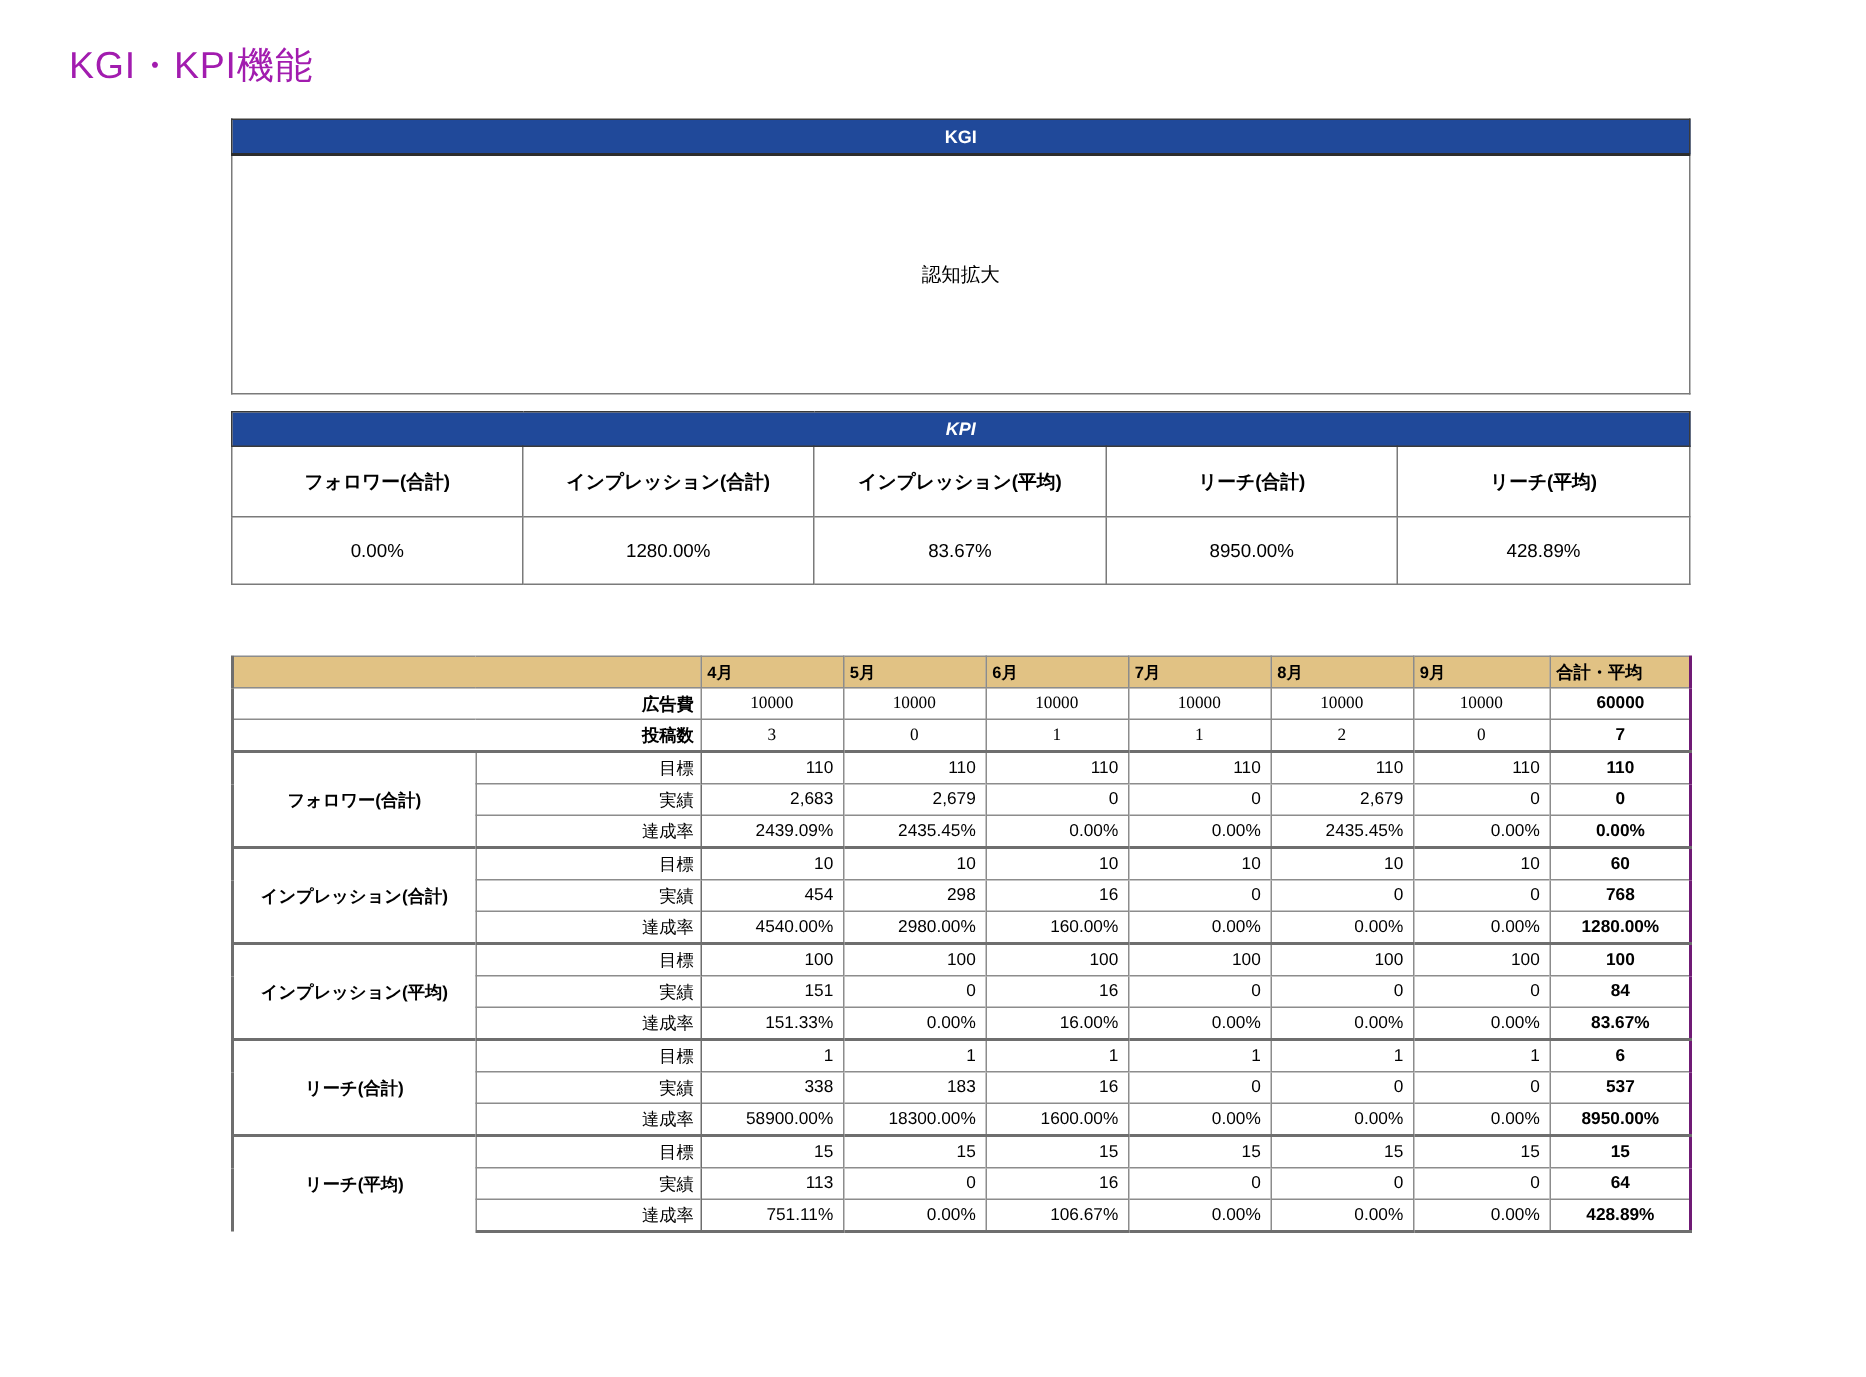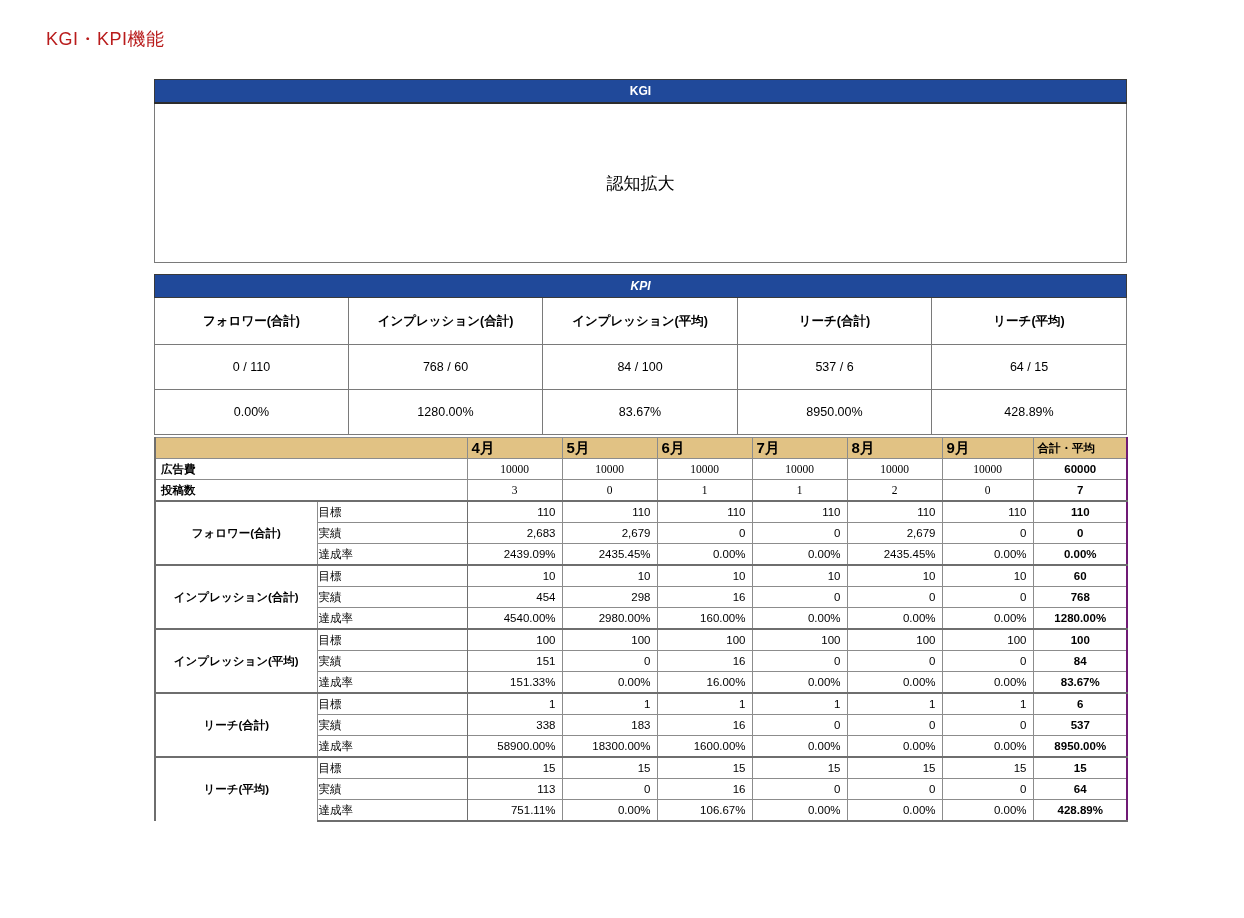--- a/index.html
+++ b/index.html
@@ -14,23 +14,23 @@
     color: #000000;
     overflow: hidden;
     position: relative;
   }
 
   
   #page-title {
     position: absolute;
     left: 46px;
     top: 27px;
-    font-size: 18px;
+    font-size: 25px;
     letter-spacing: 0.5px;
-    color: #b91c1c;
+    color: #a21caf;
     white-space: nowrap;
   }
 
   
   .sheet {
     position: absolute;
     border-collapse: collapse;
     table-layout: fixed;
     font-size: 12px;
   }
@@ -52,21 +52,21 @@
     border: 1px solid #3a3a3a;
     border-bottom: 2px solid #2d2d2d;
   }
   #kgi-table .kgi-body {
     height: 156px;
     text-align: center;
     vertical-align: middle;
     border: 1px solid #7a7a7a;
     border-top: none;
     background: #ffffff;
-    font-size: 17px;
+    font-size: 13px;
   }
 
   
   #kpi-table {
     left: 154px;
     top: 274px;
     width: 972px;
   }
   #kpi-table .band {
     background: #20499a;
@@ -112,32 +112,32 @@
     font-weight: normal;
   }
   #main-table .corner-blank {
     background: #e1c284;
     border: 1px solid #8c8c8c;
   }
   #main-table .month-head {
     background: #e1c284;
     font-weight: bold;
     text-align: left;
-    font-size: 15px;
+    font-size: 11px;
   }
   #main-table .total-head {
     background: #e1c284;
     font-weight: bold;
     text-align: left;
     font-size: 11.5px;
   }
   #main-table .row-label {
     font-weight: bold;
-    text-align: left;
-    padding-left: 5px;
+    text-align: right;
+    padding-left: 22px;
   }
   #main-table .num {
     text-align: right;
     padding-right: 6px;
   }
   #main-table .num-center {
     text-align: center;
     font-family: Liberation Serif, serif;
   }
   #main-table .num-total {
@@ -145,21 +145,21 @@
     padding-right: 3px;
     font-weight: bold;
   }
   #main-table .metric-label {
     font-weight: bold;
     text-align: center;
     vertical-align: middle;
     border-left: 2px solid #6e6e6e;
   }
   #main-table .sub-label {
-    text-align: left;
+    text-align: right;
     padding-left: 1px;
     border-left: 1px solid #6e6e6e;
     border-right: 1px solid #6e6e6e;
   }
   
   #main-table tr.grp-mid td,
   #main-table tr.grp-top td {
     border-bottom: 1px dotted #9a9a9a;
   }
   #main-table tr.grp-top td.metric-label,
@@ -213,27 +213,20 @@
   <tbody>
     <tr>
       <td class="band" colspan="5">KPI</td>
     </tr>
     <tr>
       <th class="kpi-head">フォロワー(合計)</th>
       <th class="kpi-head">インプレッション(合計)</th>
       <th class="kpi-head">インプレッション(平均)</th>
       <th class="kpi-head">リーチ(合計)</th>
       <th class="kpi-head">リーチ(平均)</th>
-    </tr>
-    <tr>
-      <td class="kpi-cell">0 / 110</td>
-      <td class="kpi-cell">768 / 60</td>
-      <td class="kpi-cell">84 / 100</td>
-      <td class="kpi-cell">537 / 6</td>
-      <td class="kpi-cell">64 / 15</td>
     </tr>
     <tr>
       <td class="kpi-cell">0.00%</td>
       <td class="kpi-cell">1280.00%</td>
       <td class="kpi-cell">83.67%</td>
       <td class="kpi-cell">8950.00%</td>
       <td class="kpi-cell">428.89%</td>
     </tr>
   </tbody>
 </table>

